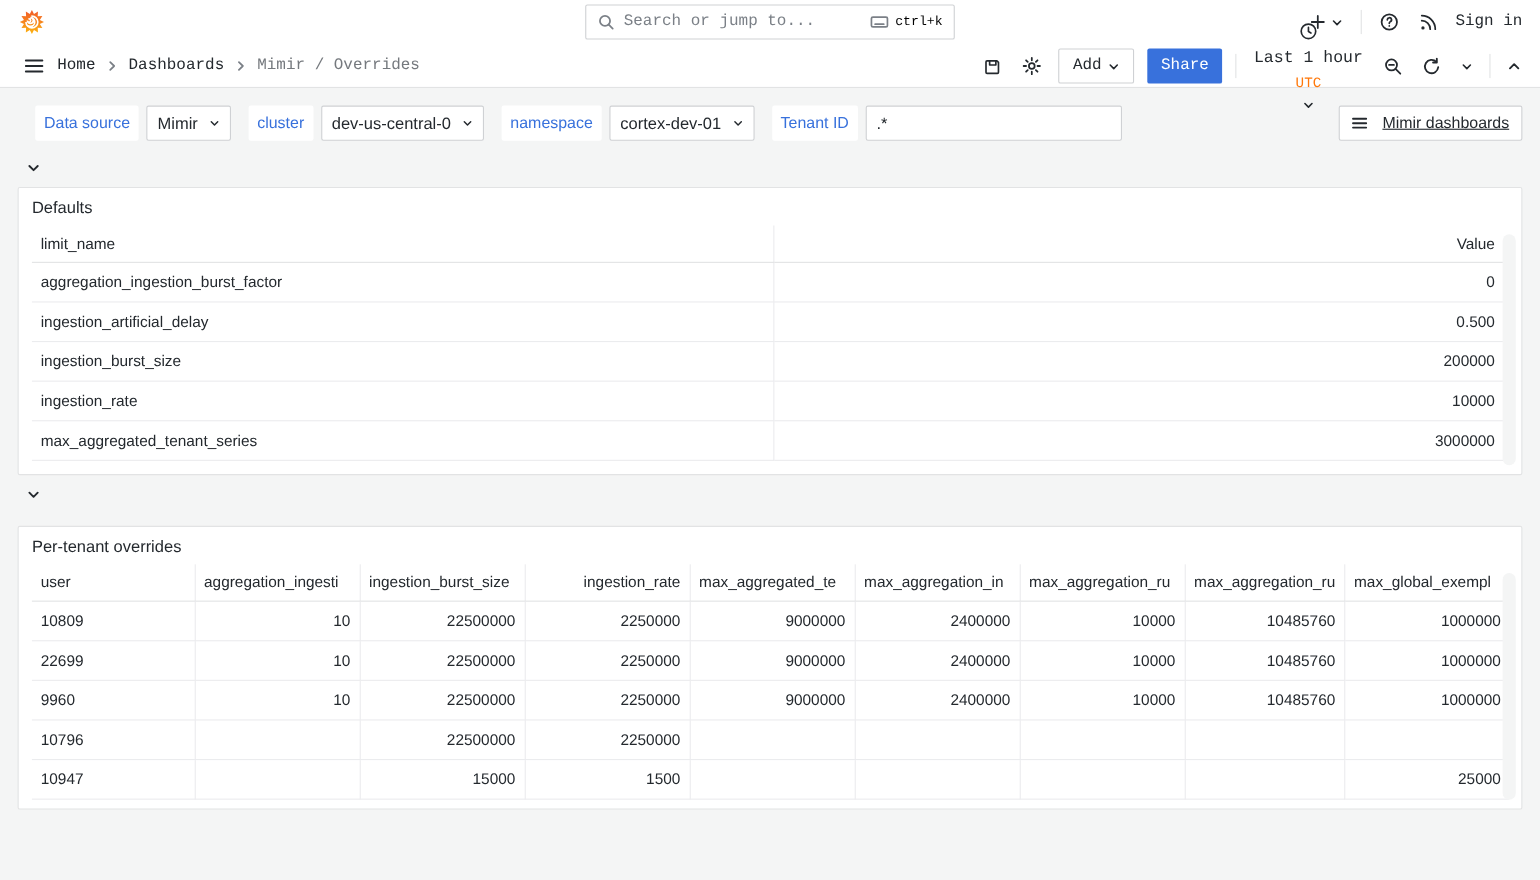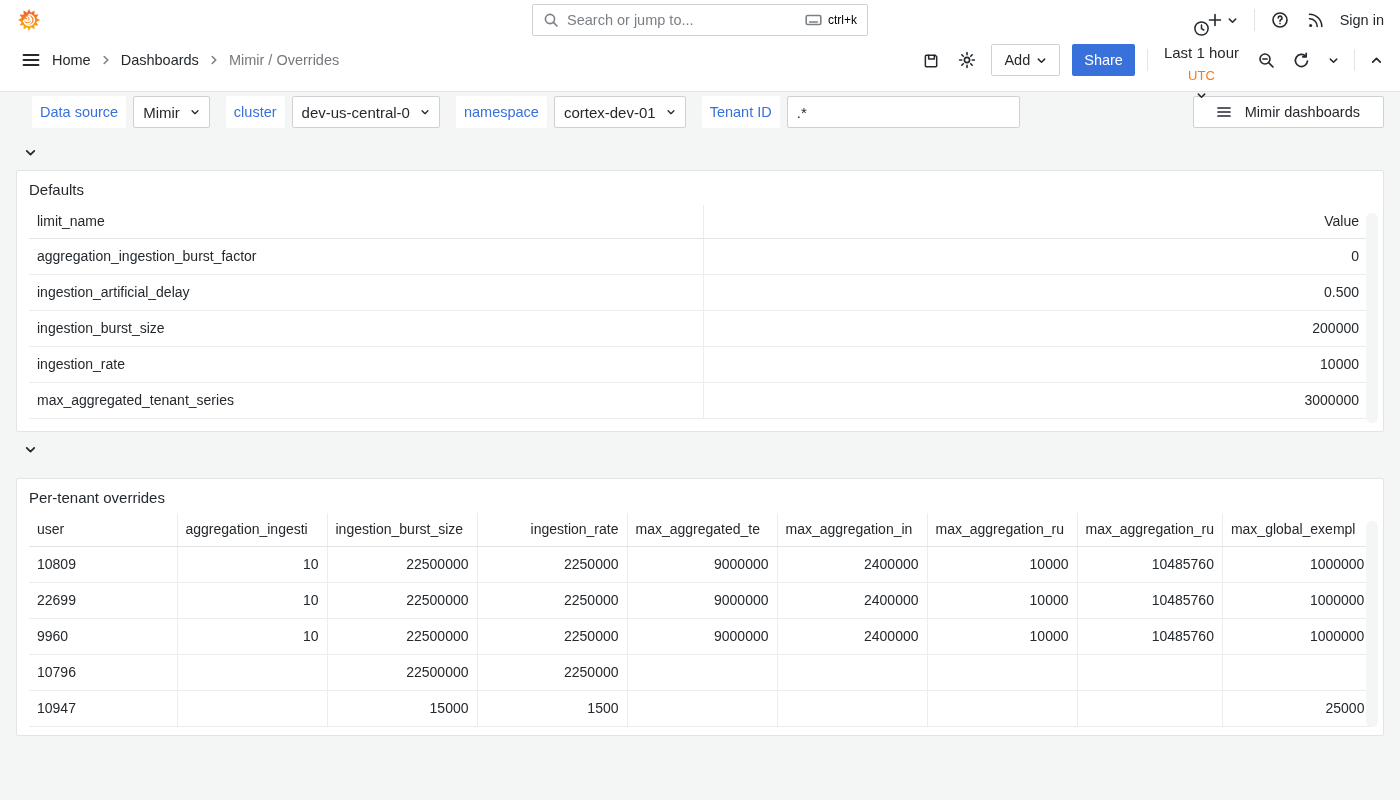--- a/index.html
+++ b/index.html
@@ -4,21 +4,21 @@
 <style>
   * { margin:0; padding:0; box-sizing:border-box; }
   html,body { width:1400px; height:800px; overflow:hidden; }
   body { font-family:"Liberation Sans", sans-serif; background:#f4f5f5; color:#24292e; font-size:14px; }
 
   svg { display:block; }
   .ic { stroke:#24292e; fill:none; stroke-width:1.6; stroke-linecap:round; stroke-linejoin:round; }
   .ic-gray { stroke:#7b8087; }
 
   
-  .header { position:absolute; top:0; left:0; width:1400px; height:92px; background:#ffffff; border-bottom:1px solid #e2e3e4; z-index:5; }
+  .header { position:absolute; top:0; left:0; width:1400px; height:80px; background:#ffffff; border-bottom:1px solid #e2e3e4; z-index:5;font-family:Liberation Mono, monospace; }
   .nav-row { position:relative; height:40px; display:flex; align-items:center; }
   .logo-wrap { margin-left:16px; width:26px; height:26px; display:flex; align-items:center; justify-content:center; cursor:pointer; }
 
   .searchbox { position:absolute; left:50%; top:4px; transform:translateX(-50%); width:336px; height:32px;
                border:1px solid #cfd1d4; border-radius:2px; background:#fff; display:flex; align-items:center; padding:0 10px; gap:8px; cursor:text; }
   .searchbox .placeholder { color:#7b8087; font-size:14.5px; flex:1; }
   .kbd { display:flex; align-items:center; gap:6px; color:#000000; font-size:12px; }
 
   .nav-right { position:absolute; right:16px; top:0; height:40px; display:flex; align-items:center; gap:14px; }
   .iconbtn { display:flex; align-items:center; gap:4px; cursor:pointer; background:none; border:none; padding:2px; }
@@ -43,21 +43,21 @@
 
   
   .content { position:absolute; top:80px; left:0; width:1400px; height:720px; }
 
   .filters { margin:16px 16px 0 32px; height:32px; display:flex; align-items:center; }
   .fgroup { display:flex; align-items:center; gap:7px; margin-right:16px; }
   .fchip { height:32px; display:flex; align-items:center; padding:0 8px; background:#fff; border-radius:2px; font-size:14.5px; font-weight:500; cursor:pointer; }
   .fselect { height:32px; display:flex; align-items:center; gap:10px; padding:0 9px; background:#fff; border:1px solid #cfd1d4; border-radius:2px; font-size:15px; cursor:pointer; }
   .finput { height:32px; width:233px; display:flex; align-items:center; padding:0 9px; background:#fff; border:1px solid #cfd1d4; border-radius:2px; font-size:15px; cursor:text; }
   .fspacer { flex:1; }
-  .dashbtn { height:32px; display:flex; align-items:center; gap:14px; padding:0 23px; background:#fff; border:1px solid #cfd1d4; border-radius:2px; font-size:14.5px; font-weight:500; color:#24292e; cursor:pointer; font-family:inherit; }
+  .dashbtn { height:32px; display:flex; align-items:center; gap:14px; padding:0 11px; background:#fff; border:1px solid #cfd1d4; border-radius:2px; font-size:14.5px; font-weight:500; color:#24292e; cursor:pointer; font-family:inherit;text-decoration:underline; }
 
   .row-toggle { margin:16px 0 0 24px; height:16px; width:24px; display:flex; align-items:center; cursor:pointer; background:none; border:none; }
   .row-toggle.second { margin-top:9px; }
 
   .panel { position:relative; margin:0 16px; background:#fff; border:1px solid #e2e3e4; border-radius:2px; }
   .panel-defaults { margin-top:10px; height:262px; }
   .panel-overrides { margin-top:21px; height:258px; }
   .panel-title { padding:10px 12px 7px; font-size:15px; font-weight:500; color:#24292e; }
 
   table { border-collapse:collapse; table-layout:fixed; margin-left:12px; }

